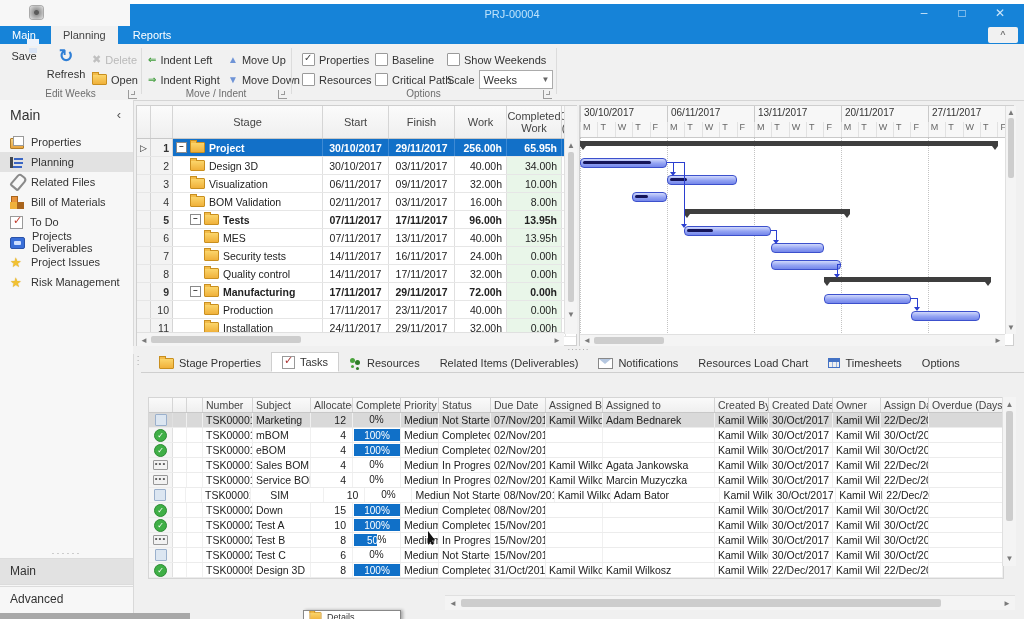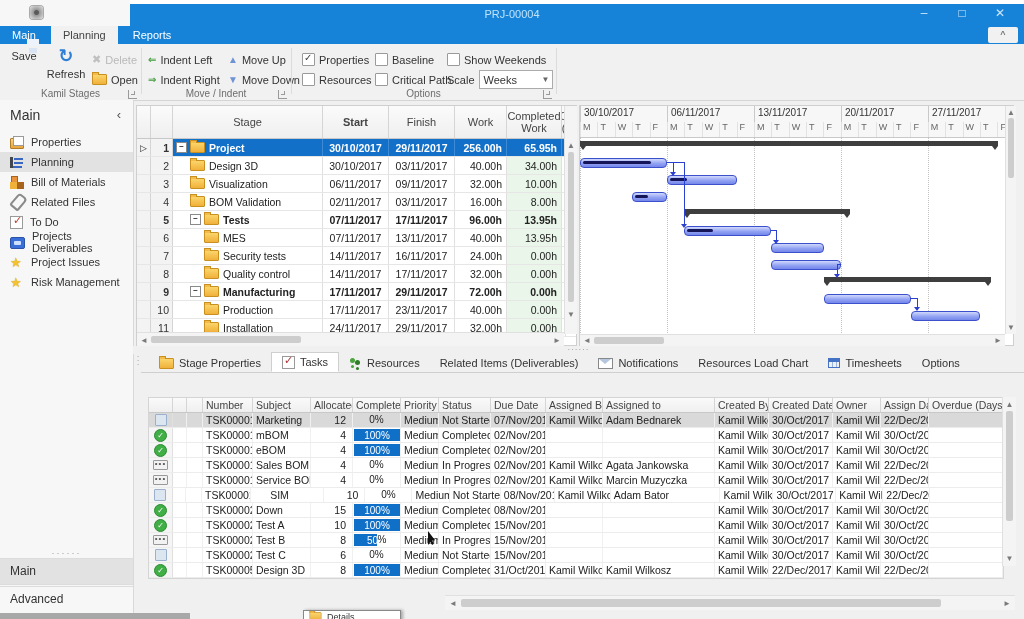--- a/index.html
+++ b/index.html
@@ -240,21 +240,21 @@
       <span>Show Weekends</span>
     </div>
     <div class="smallbtn" style="left:447px;top:27px">
       <span>Scale</span>
       <span id="scale-combo">
         <span>Weeks</span>
         <span class="arr">▼</span>
       </span>
     </div>
     <div class="rsep" style="left:556px"></div>
-    <div class="gcaption" style="left:0;width:141px">Kamil Stages</div>
+    <div class="gcaption" style="left:0;width:141px">Edit Weeks</div>
     <div class="gcaption" style="left:141px;width:150px">Move / Indent</div>
     <div class="gcaption" style="left:291px;width:265px">Options</div>
     <div class="dlg" style="left:128px"></div>
     <div class="dlg" style="left:278px"></div>
     <div class="dlg" style="left:543px"></div>
   </div>
 
   <div class="abs" id="sidebar">
     <div id="sb-header">
       <span class="t">Main</span>
@@ -263,26 +263,26 @@
     <div id="sb-items">
         <div class="sb-item">
           <span class="sbi ic-props"></span>
           <span class="sb-lbl">Properties</span>
         </div>
         <div class="sb-item sel">
           <span class="sbi ic-planning"></span>
           <span class="sb-lbl">Planning</span>
         </div>
         <div class="sb-item">
+          <span class="sbi ic-clip"></span>
+          <span class="sb-lbl">Related Files</span>
+        </div>
+        <div class="sb-item">
           <span class="sbi ic-bom"></span>
           <span class="sb-lbl">Bill of Materials</span>
-        </div>
-        <div class="sb-item">
-          <span class="sbi ic-clip"></span>
-          <span class="sb-lbl">Related Files</span>
         </div>
         <div class="sb-item">
           <span class="sbi ic-todo"></span>
           <span class="sb-lbl">To Do</span>
         </div>
         <div class="sb-item">
           <span class="sbi ic-deliv"></span>
           <span class="sb-lbl">Projects Deliverables</span>
         </div>
         <div class="sb-item">
@@ -301,21 +301,21 @@
     <div class="sb-foot" id="sb-foot-adv">
       <span class="t">Advanced</span>
     </div>
   </div>
 
   <div class="abs" id="stage-area">
       <div class="sg-hrow">
         <div class="sg-hcell" style="width: 14px;"></div>
         <div class="sg-hcell" style="width: 22px;"></div>
         <div class="sg-hcell" style="width: 150px;">Stage</div>
-        <div class="sg-hcell" style="width: 66px; font-weight: bold;">Start</div>
+        <div class="sg-hcell" style="width: 66px;">Start</div>
         <div class="sg-hcell" style="width: 66px;">Finish</div>
         <div class="sg-hcell" style="width: 52px;">Work</div>
         <div class="sg-hcell" style="width: 55px;">Completed Work</div>
         <div class="sg-hcell" style="width: 4px;">C (</div>
       </div>
       <div class="sg-row bold sel">
         <div class="sg-cell c-ind" style="width: 14px;">▷</div>
         <div class="sg-cell c-num" style="width: 22px;">1</div>
         <div class="sg-cell" style="width: 150px; padding-left: 3px;">
           <span class="expbox">−</span>

